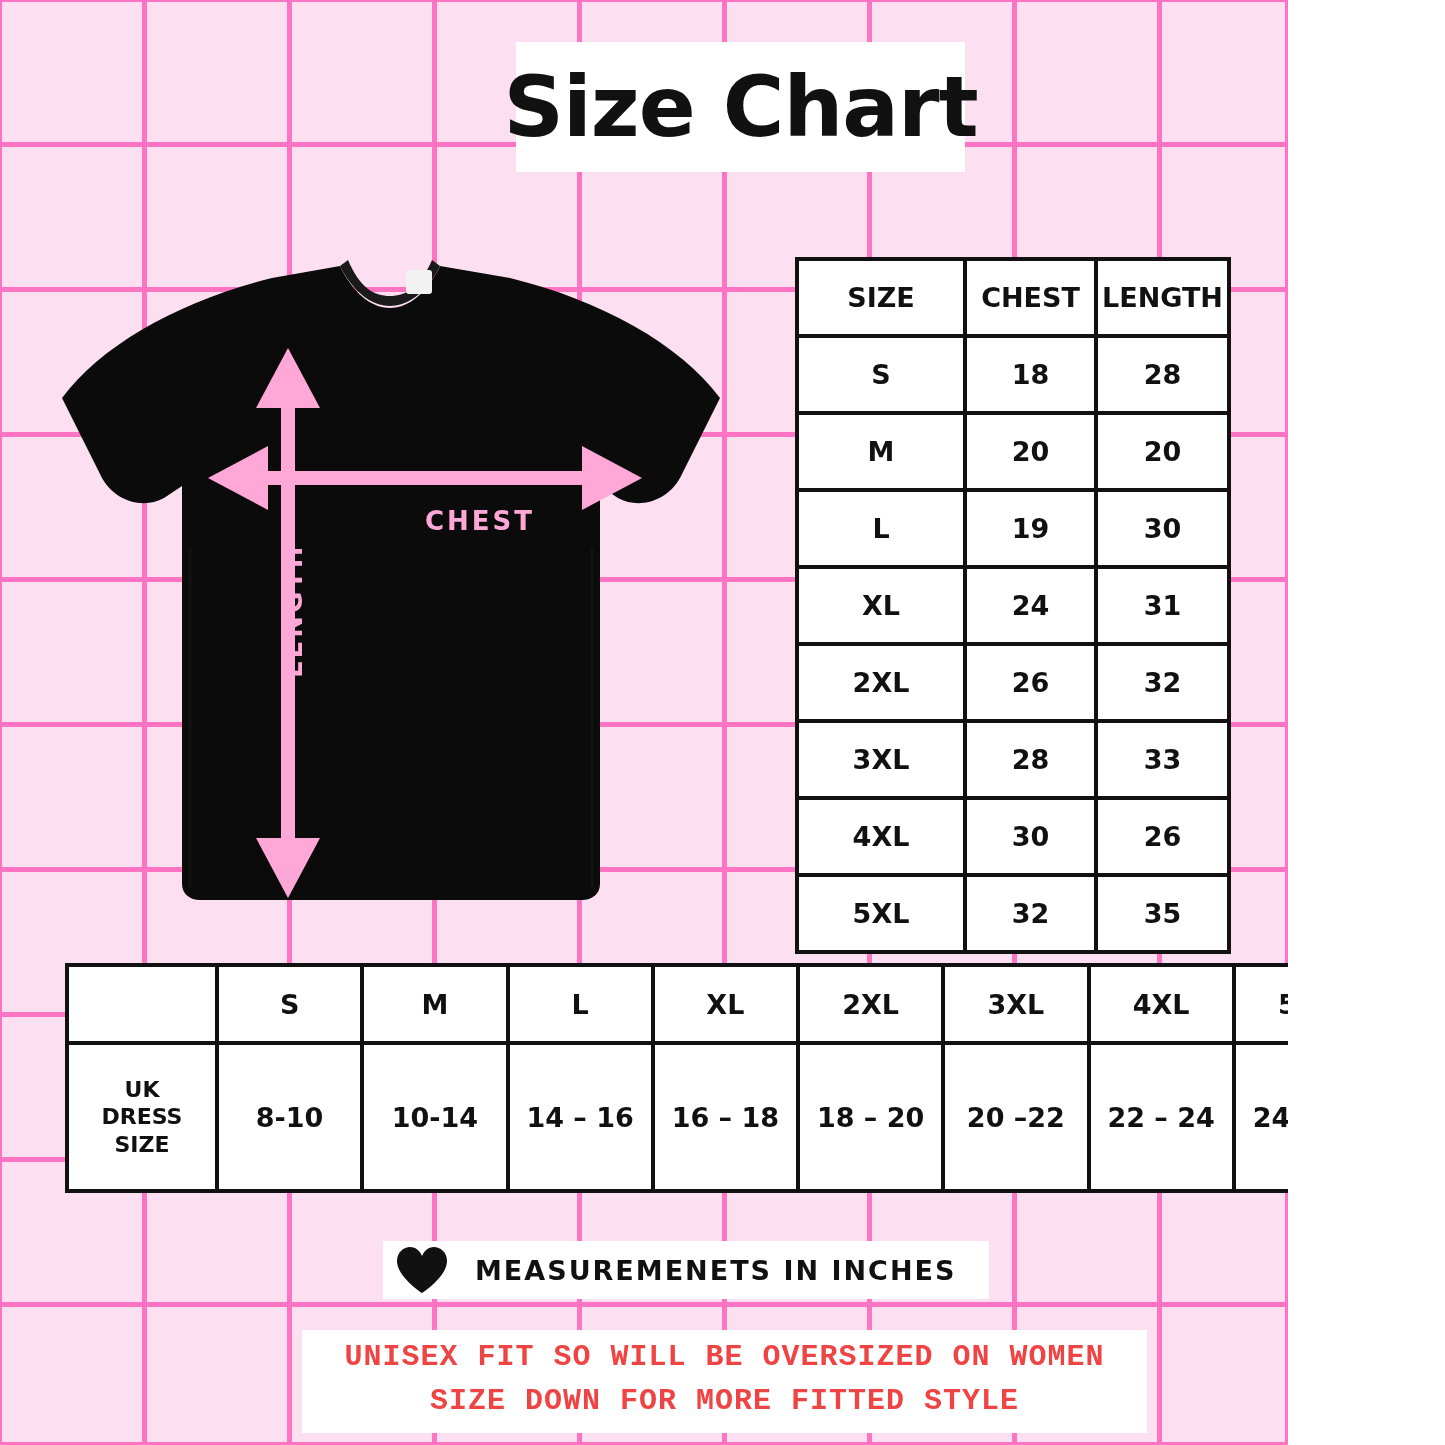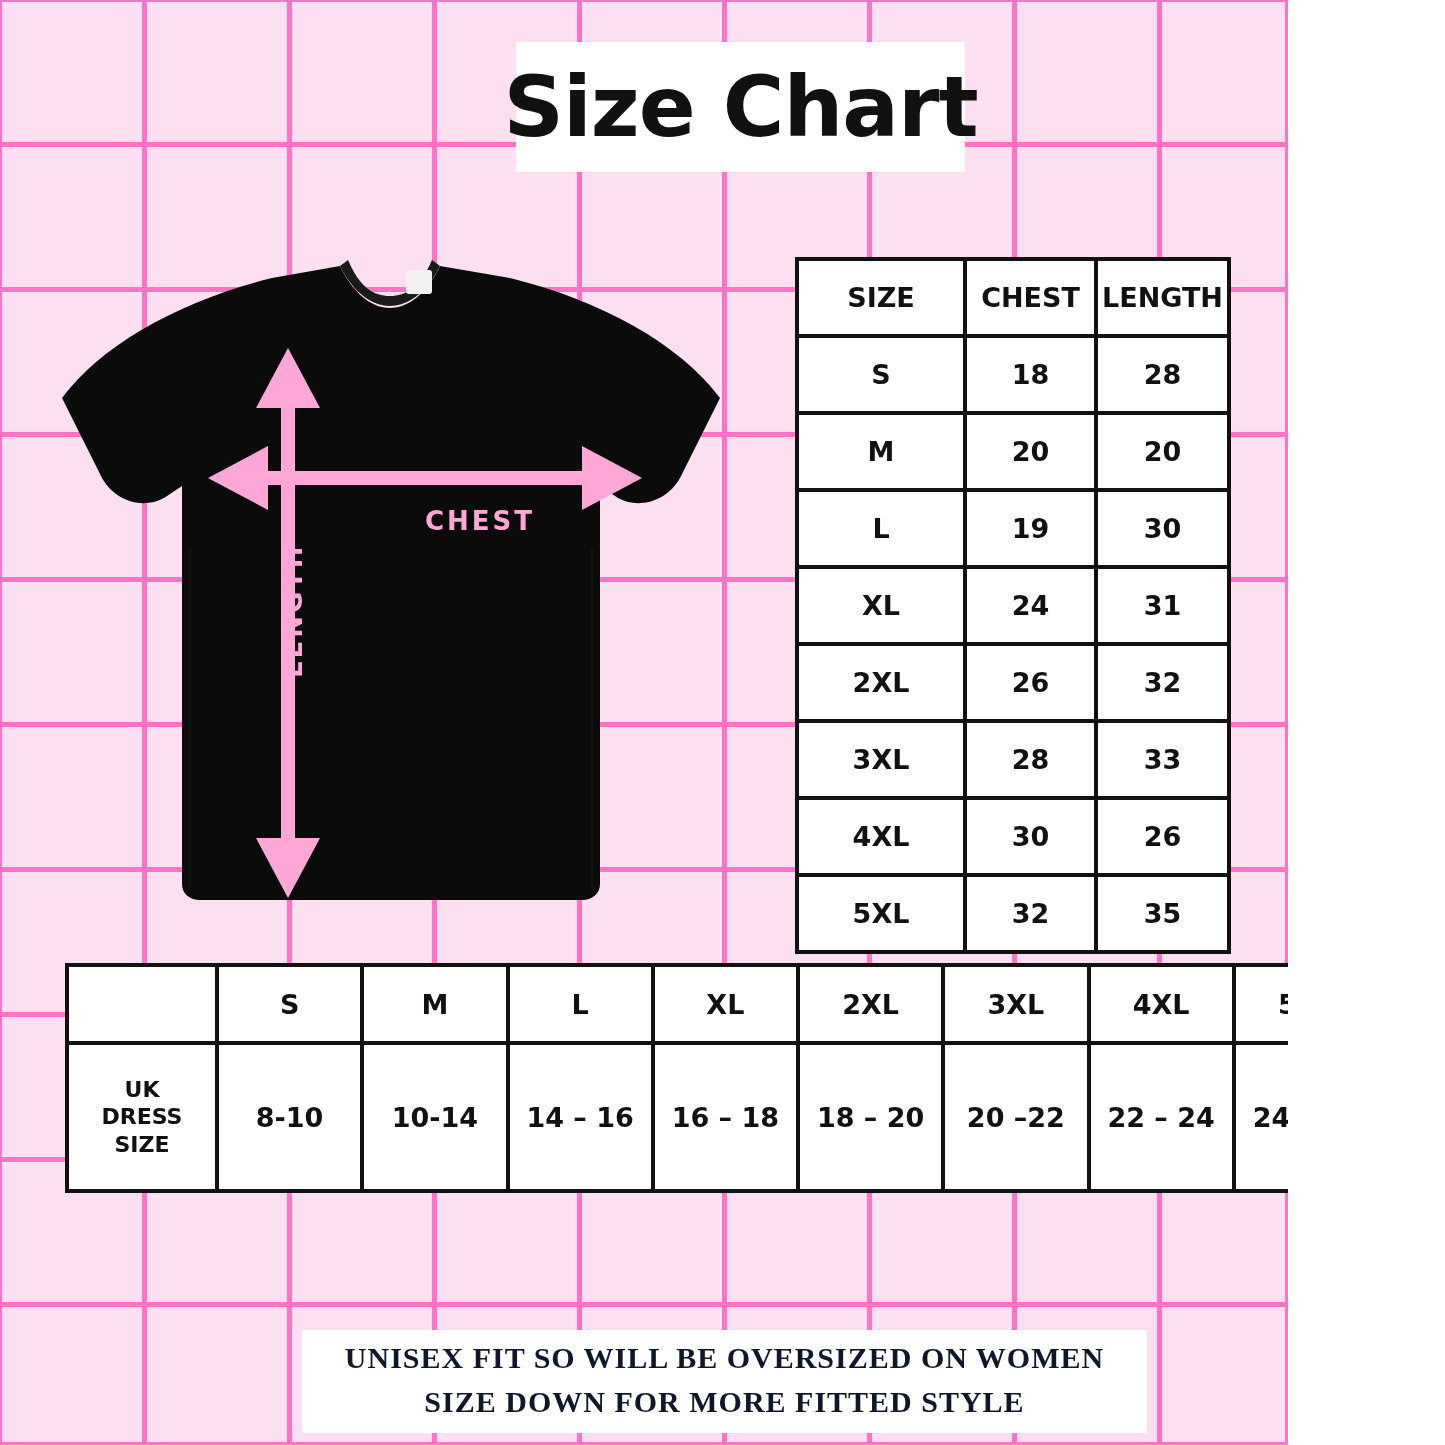--- a/index.html
+++ b/index.html
@@ -159,25 +159,25 @@
     position: absolute;
     left: 302px;
     top: 1330px;
     width: 845px;
     background: #ffffff;
     text-align: center;
     padding: 6px 0 10px 0;
     box-sizing: border-box;
   }
   .fit-line {
-    font-family: Liberation Serif, serif;
+    font-family: Liberation Mono, monospace;
     font-weight: bold;
     font-size: 30px;
     letter-spacing: 1px;
-    color: #0f172a;
+    color: #ef4444;
     line-height: 1.45;
     white-space: nowrap;
   }
   .fit-line.second {
     display: block;
     text-align: center;
   }
   .fit-note-bg2 {
     position: absolute;
     left: 398px;
@@ -338,20 +338,28 @@
         <td>14 – 16</td>
         <td>16 – 18</td>
         <td>18 – 20</td>
         <td>20 –22</td>
         <td>22 – 24</td>
         <td>24 – 26</td>
       </tr>
     </tbody>
   </table>
 
+  <div class="measure-note">
+    <span class="heart">
+      <svg width="54" height="50" viewBox="0 0 54 50">
+        <path d="M27,48 C27,48 2,32 2,16 C2,7 9,2 15,2 C21,2 25,6 27,11 C29,6 33,2 39,2 C45,2 52,7 52,16 C52,32 27,48 27,48 Z" fill="#111111"></path>
+      </svg>
+    </span>
+    <span class="note-text">MEASUREMENETS IN  INCHES</span>
+  </div>
 
   <div class="fit-note-bg2"></div>
   <div class="fit-note">
     <div class="fit-line">UNISEX FIT SO WILL BE OVERSIZED ON WOMEN</div>
     <div class="fit-line second">SIZE DOWN FOR MORE FITTED STYLE</div>
   </div>
 
 </div>
 
 </body></html>

